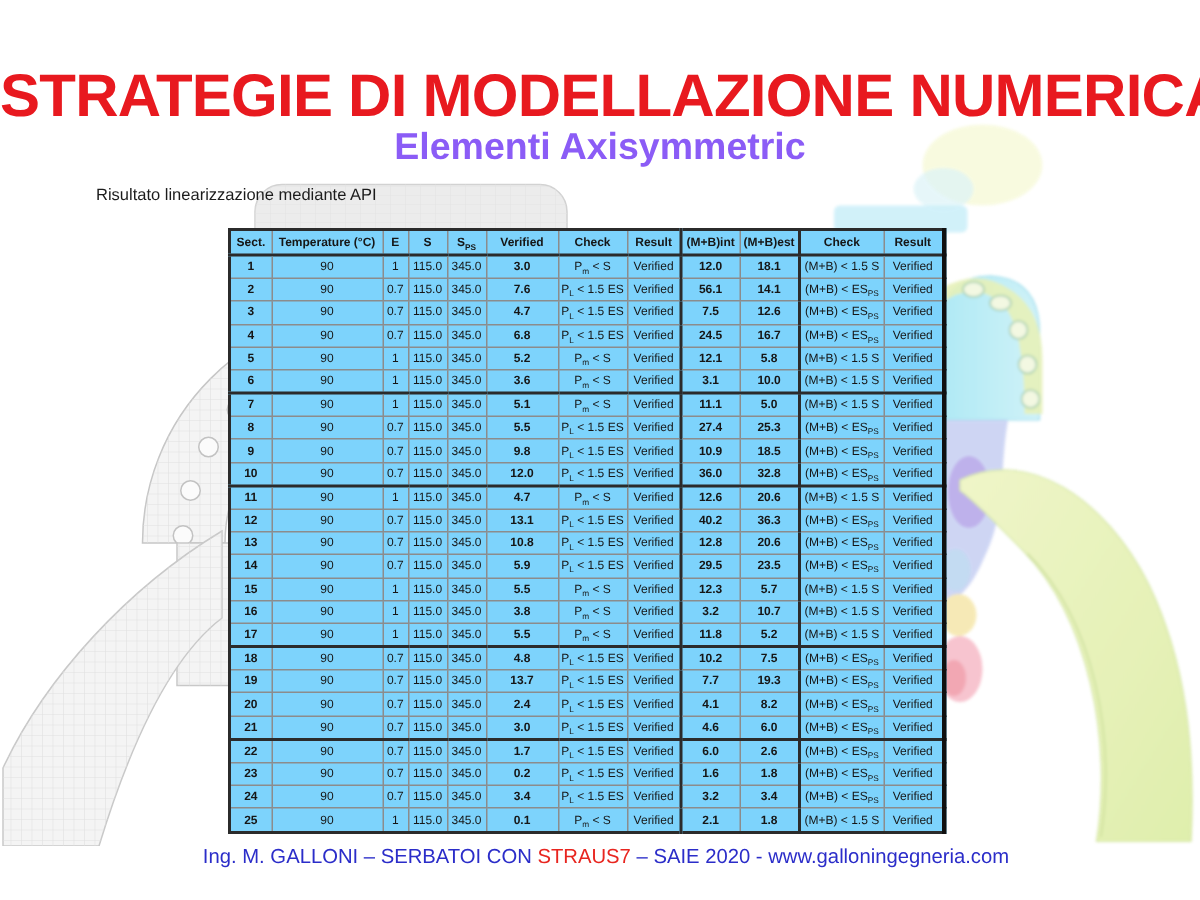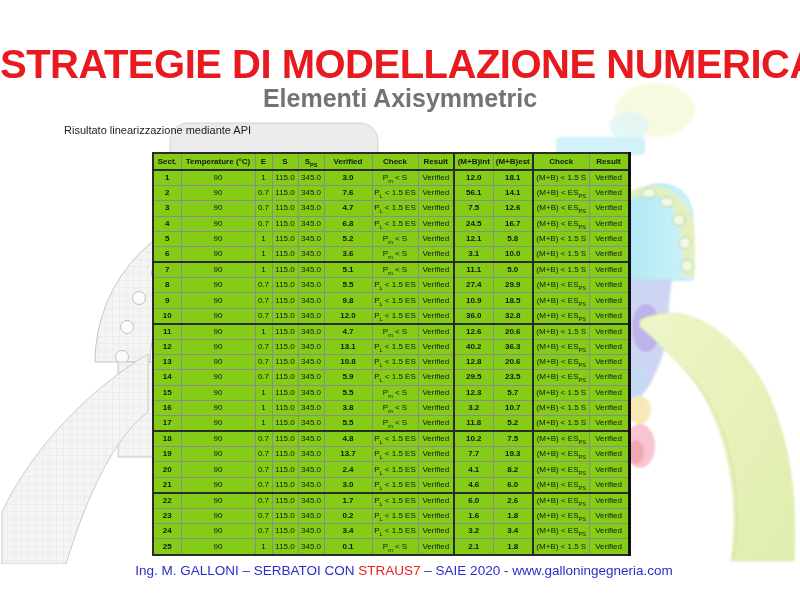--- a/index.html
+++ b/index.html
@@ -8,32 +8,32 @@
     overflow:hidden;font-family:"Liberation Sans",sans-serif;
   }
   .bg-svg{position:absolute;z-index:0;}
   .page-title{
     position:absolute;top:42px;left:0;width:100%;text-align:center;
     font-size:40px;font-weight:bold;letter-spacing:-0.5px;
     color:var(--title-red,#e8191f);z-index:3;white-space:nowrap;
   }
   .page-subtitle{
     position:absolute;top:84px;left:0;width:100%;text-align:center;
-    font-size:25px;font-weight:bold;color:#737373;z-index:3;
+    font-size:25px;font-weight:bold;color:#8b5cf6;z-index:3;
   }
   .caption{
     position:absolute;top:124px;left:64px;font-size:11px;color:#1c1c1c;z-index:3;
   }
   .table-wrap{
     position:absolute;left:152px;top:152px;width:476px;height:404px;z-index:2;
     background:#ffffff;
   }
   table.results{
     width:100%;height:100%;border-collapse:collapse;table-layout:fixed;
-    background:#84cc16;font-size:8px;color:#161616;
+    background:#7dd3fc;font-size:8px;color:#161616;
     border:2px solid #2b2b2b;border-right:3px solid #101010;
   }
   table.results th,table.results td{
     border:1px solid #8c8c8c;text-align:center;vertical-align:middle;
     padding:0;overflow:hidden;white-space:nowrap;line-height:1;
   }
   table.results thead th{
     font-weight:bold;font-size:8px;height:15px;border-bottom:2px solid #2b2b2b;
   }
   table.results td.b{font-weight:bold;}
@@ -261,21 +261,21 @@
           <tr>
             <td class="b">8</td>
             <td>90</td>
             <td>0.7</td>
             <td>115.0</td>
             <td>345.0</td>
             <td class="b">5.5</td>
             <td>P<sub>L</sub> &lt; 1.5 ES</td>
             <td>Verified</td>
             <td class="b">27.4</td>
-            <td class="b">29.9</td>
+            <td class="b">25.3</td>
             <td>(M+B) &lt; ES<sub>PS</sub></td>
             <td>Verified</td>
           </tr>
           <tr>
             <td class="b">9</td>
             <td>90</td>
             <td>0.7</td>
             <td>115.0</td>
             <td>345.0</td>
             <td class="b">9.8</td>

